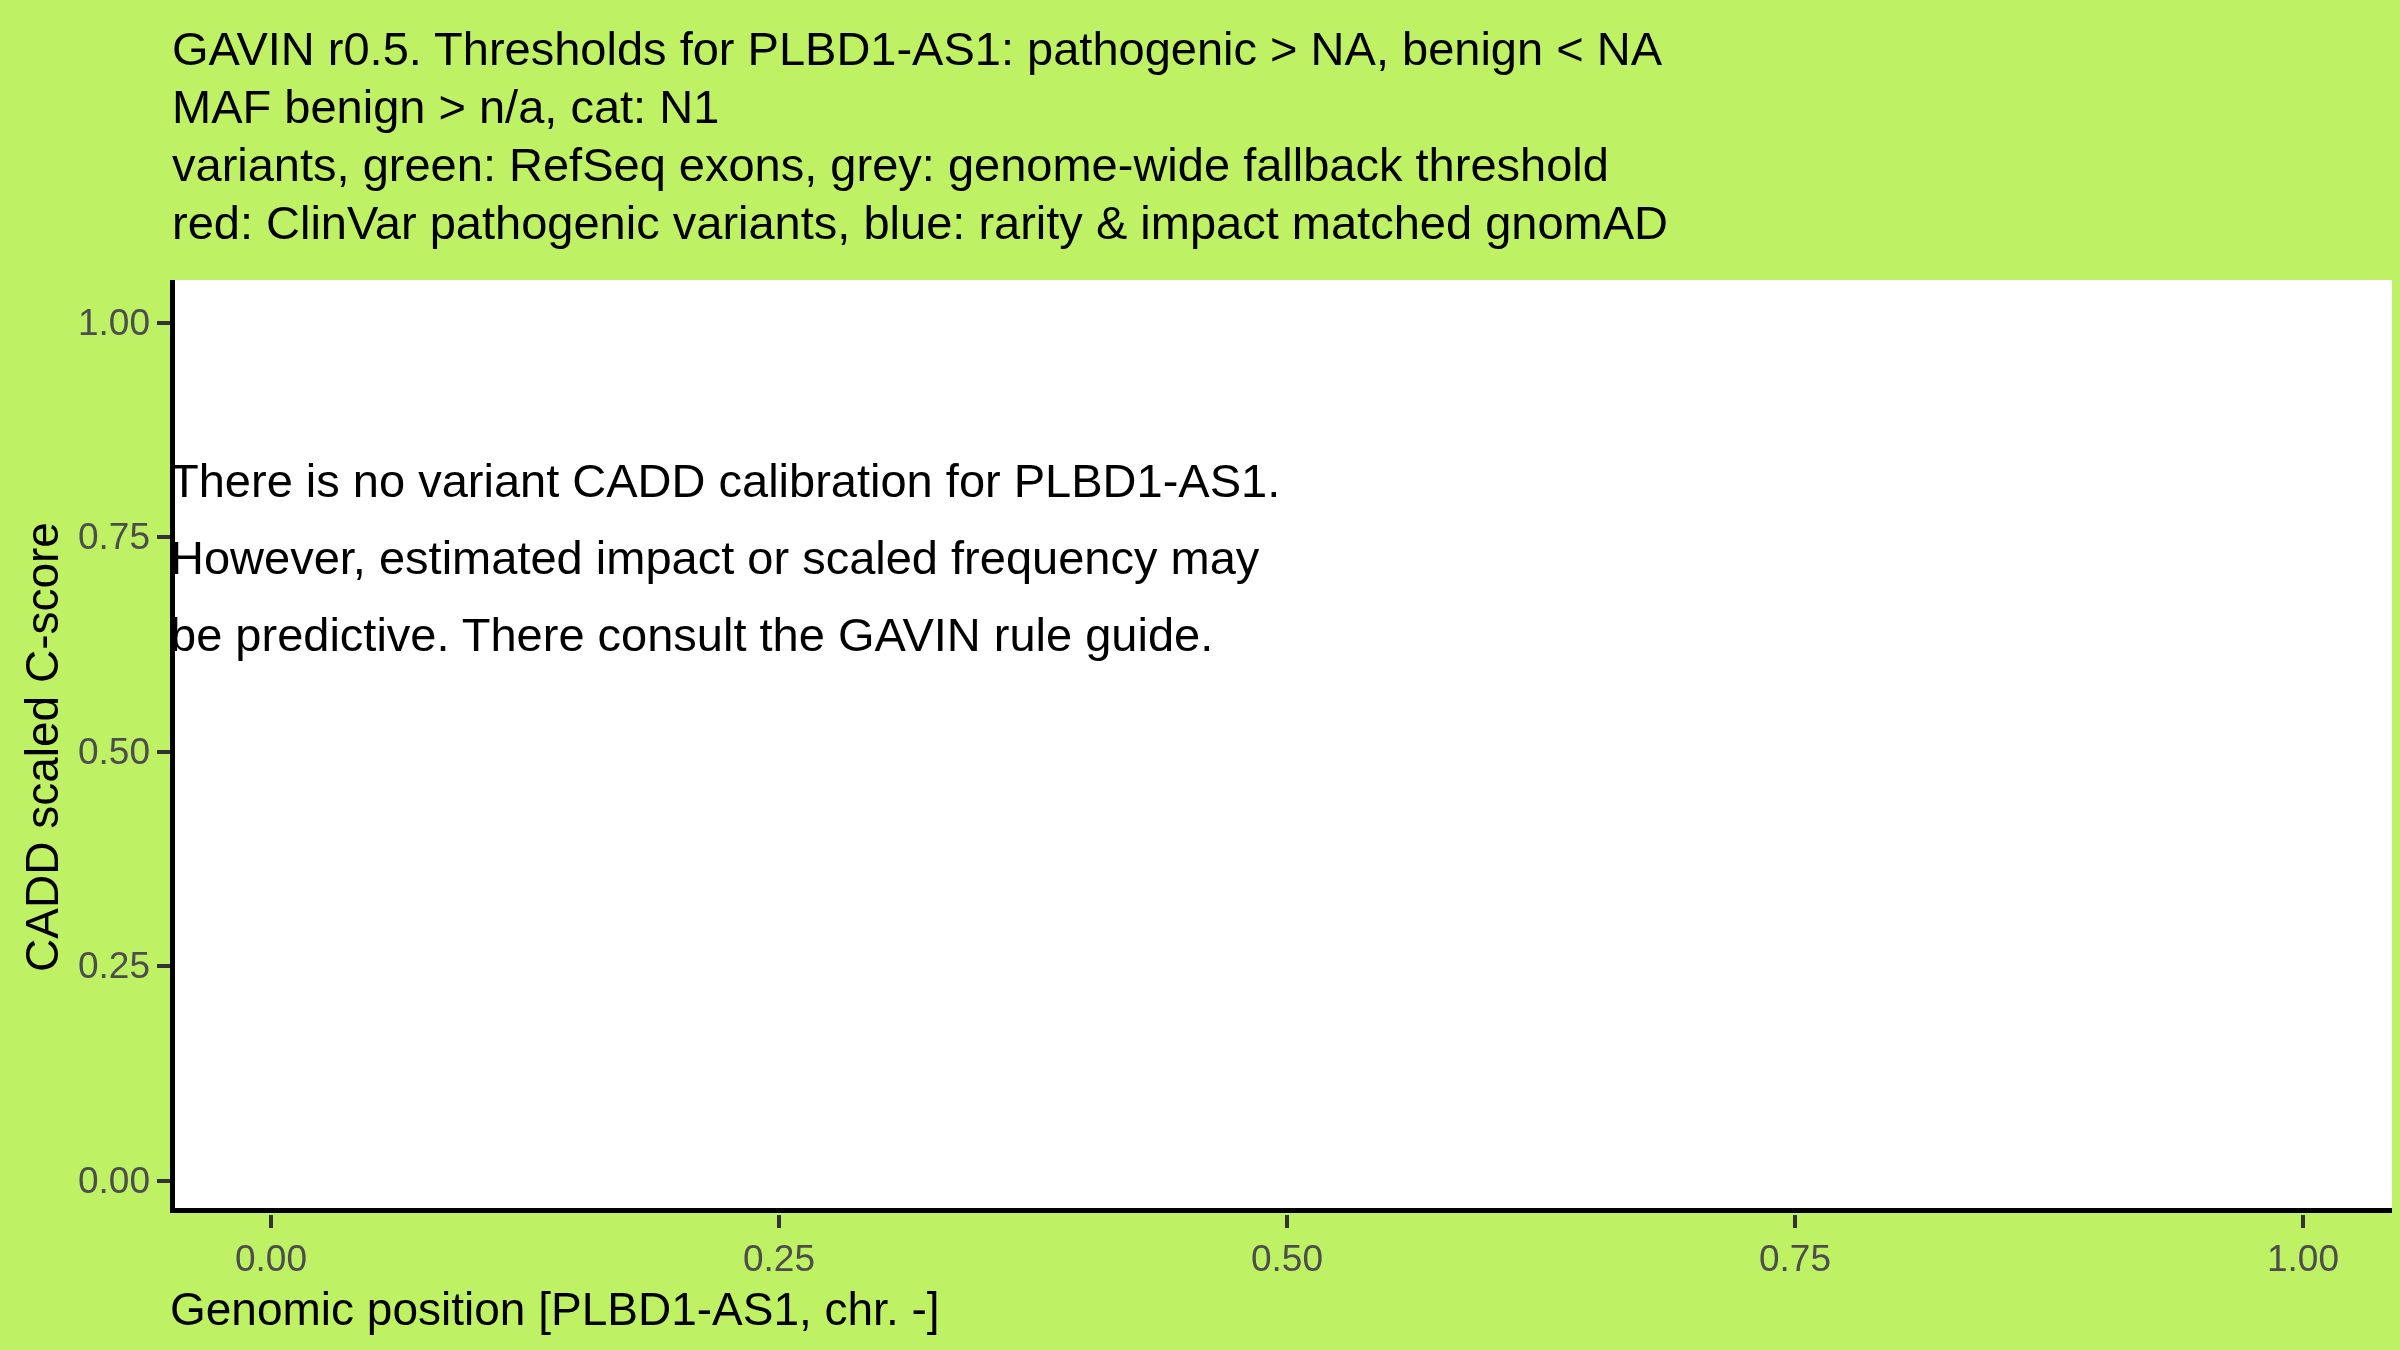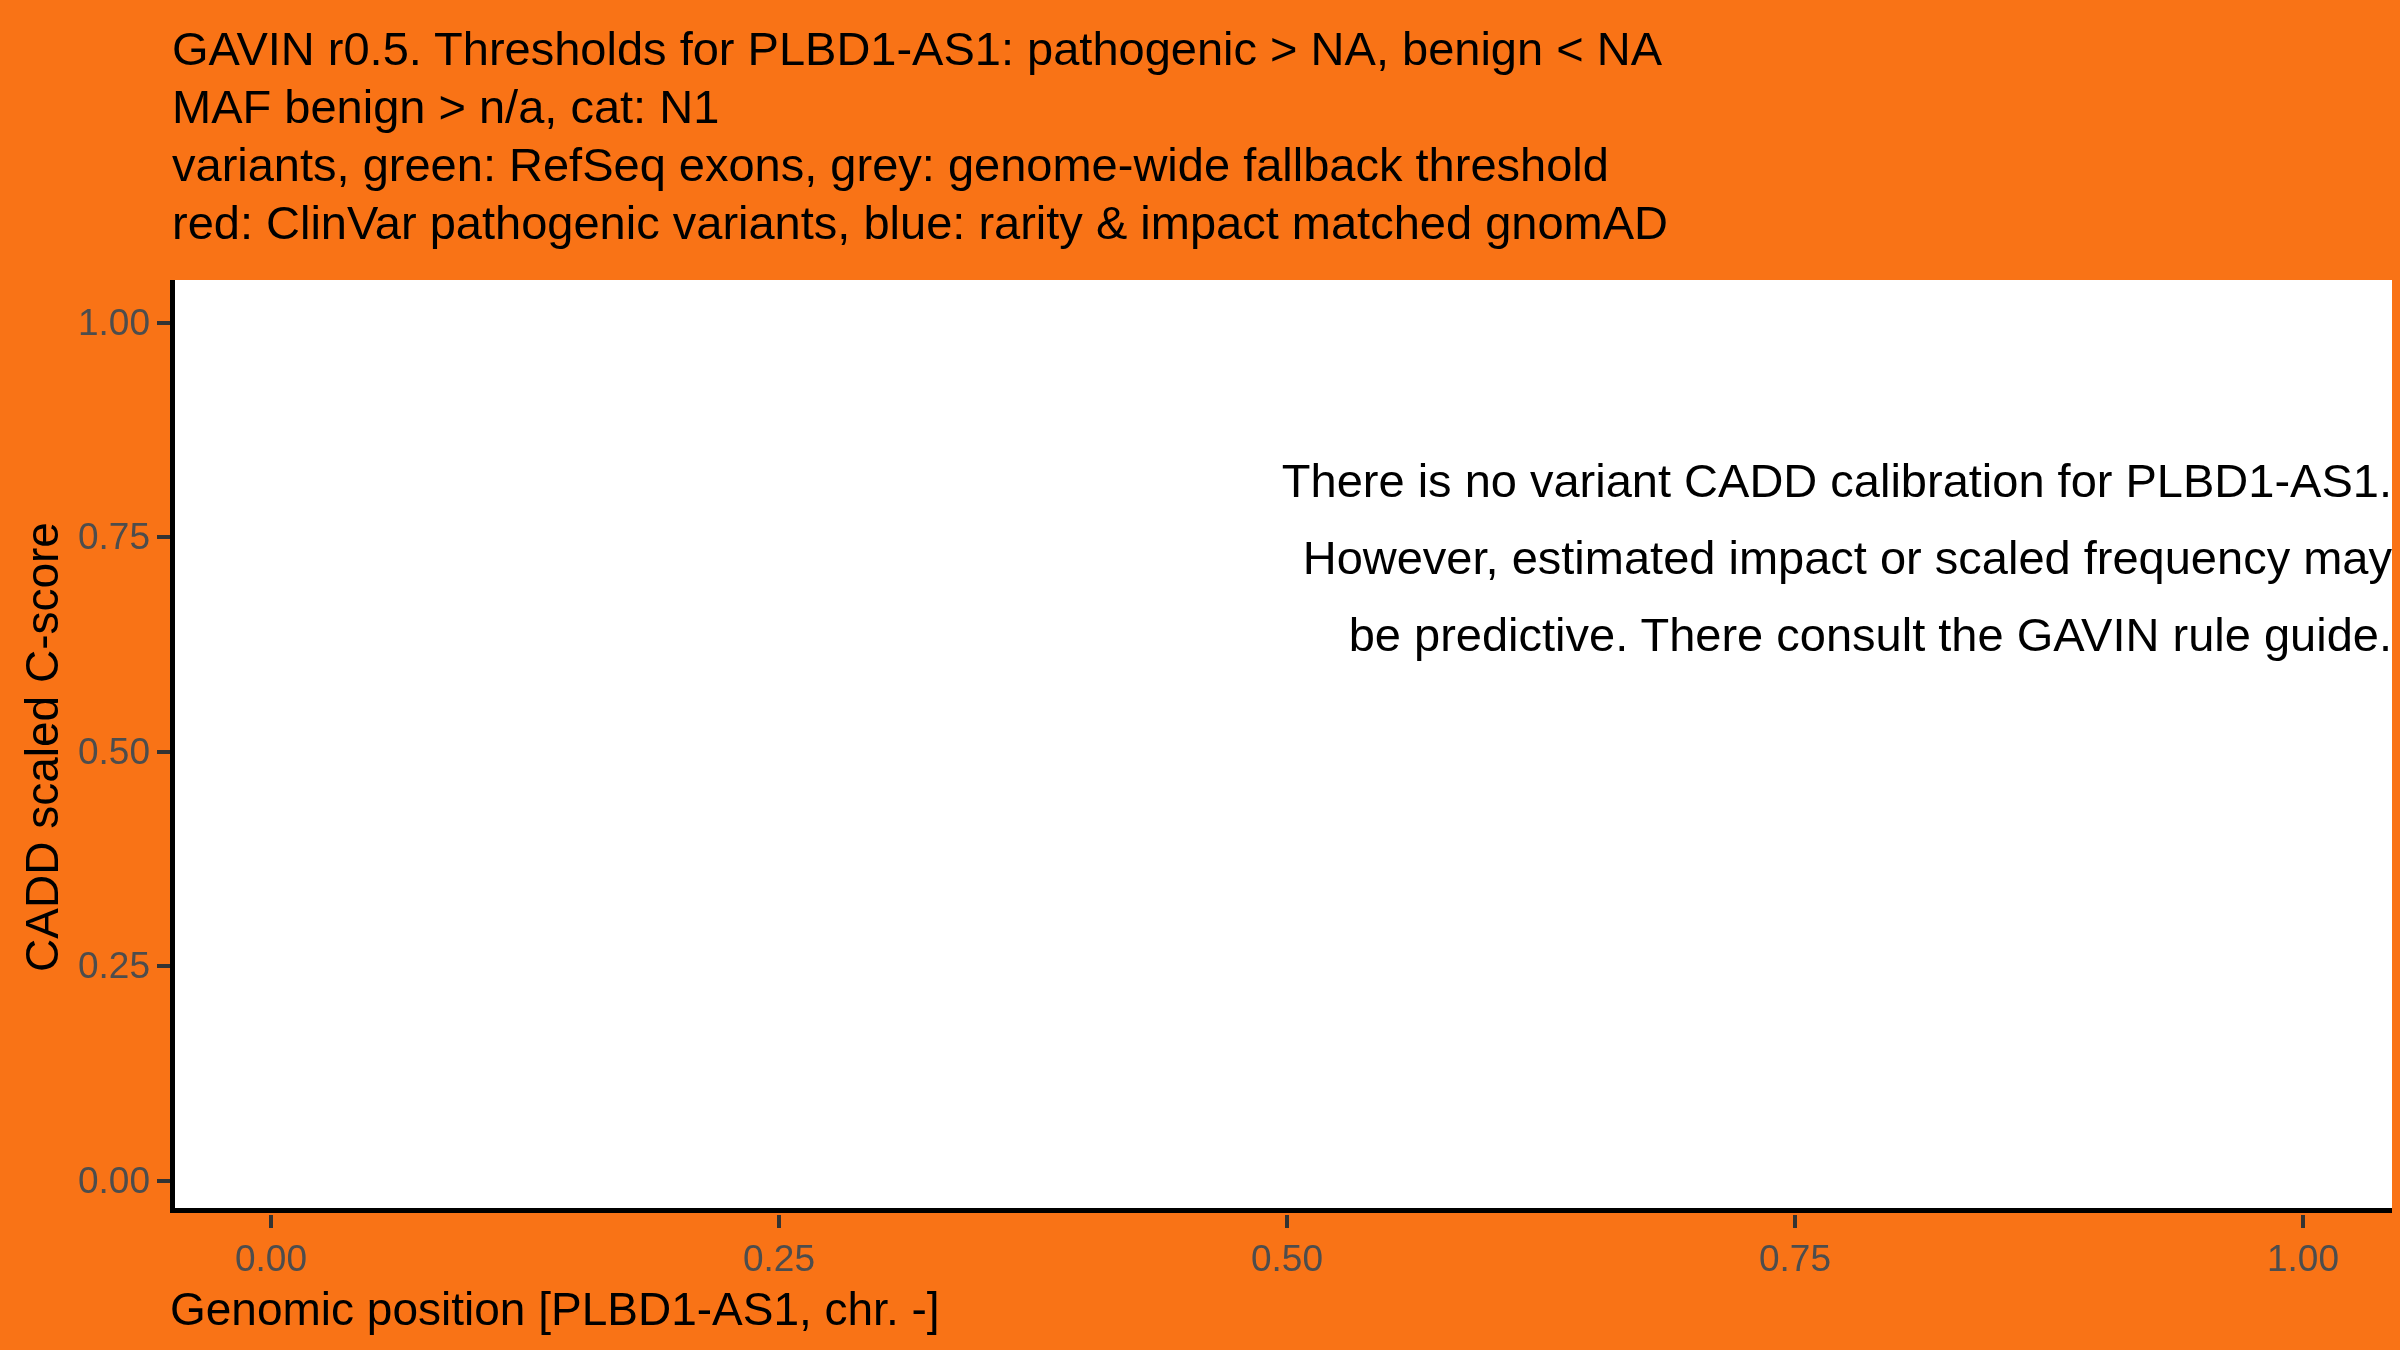--- a/index.html
+++ b/index.html
@@ -4,21 +4,21 @@
 <style>
   html, body {
     margin: 0;
     padding: 0;
     background: #ffffff;
   }
   #figure {
     position: relative;
     width: 2400px;
     height: 1350px;
-    background: #f97316;
+    background: #bef264;
     font-family: "Liberation Sans", sans-serif;
     overflow: hidden;
   }
   .plot-title {
     position: absolute;
     left: 172px;
     top: 20px;
     color: #000000;
     font-size: 47px;
     line-height: 58px;
@@ -33,21 +33,21 @@
     border-left: 5px solid #000000;
     border-bottom: 5px solid #000000;
     box-sizing: border-box;
     background: #ffffff;
   }
   .annotation {
     position: absolute;
     left: 170px;
     top: 442px;
     width: 2222px;
-    text-align: right;
+    text-align: left;
     color: #000000;
     font-size: 47px;
     line-height: 77px;
   }
   .y-tick-label {
     position: absolute;
     left: 40px;
     width: 110px;
     text-align: right;
     color: #4d4d4d;

